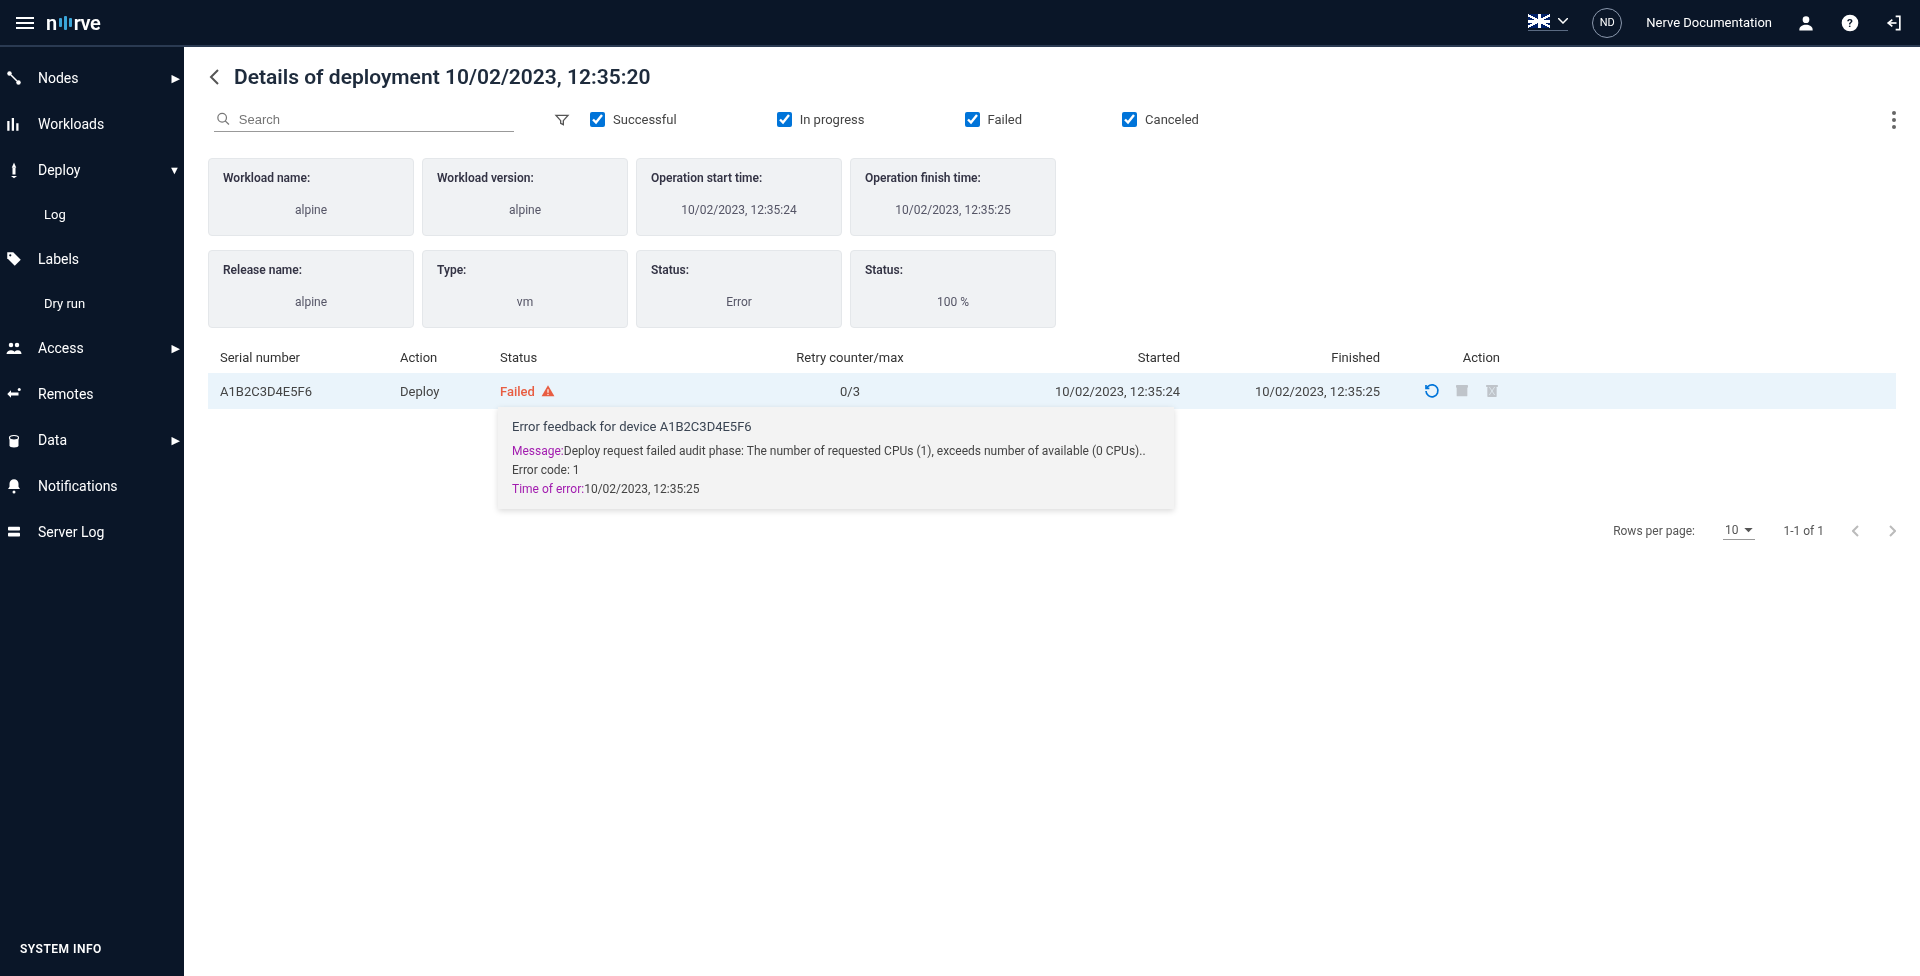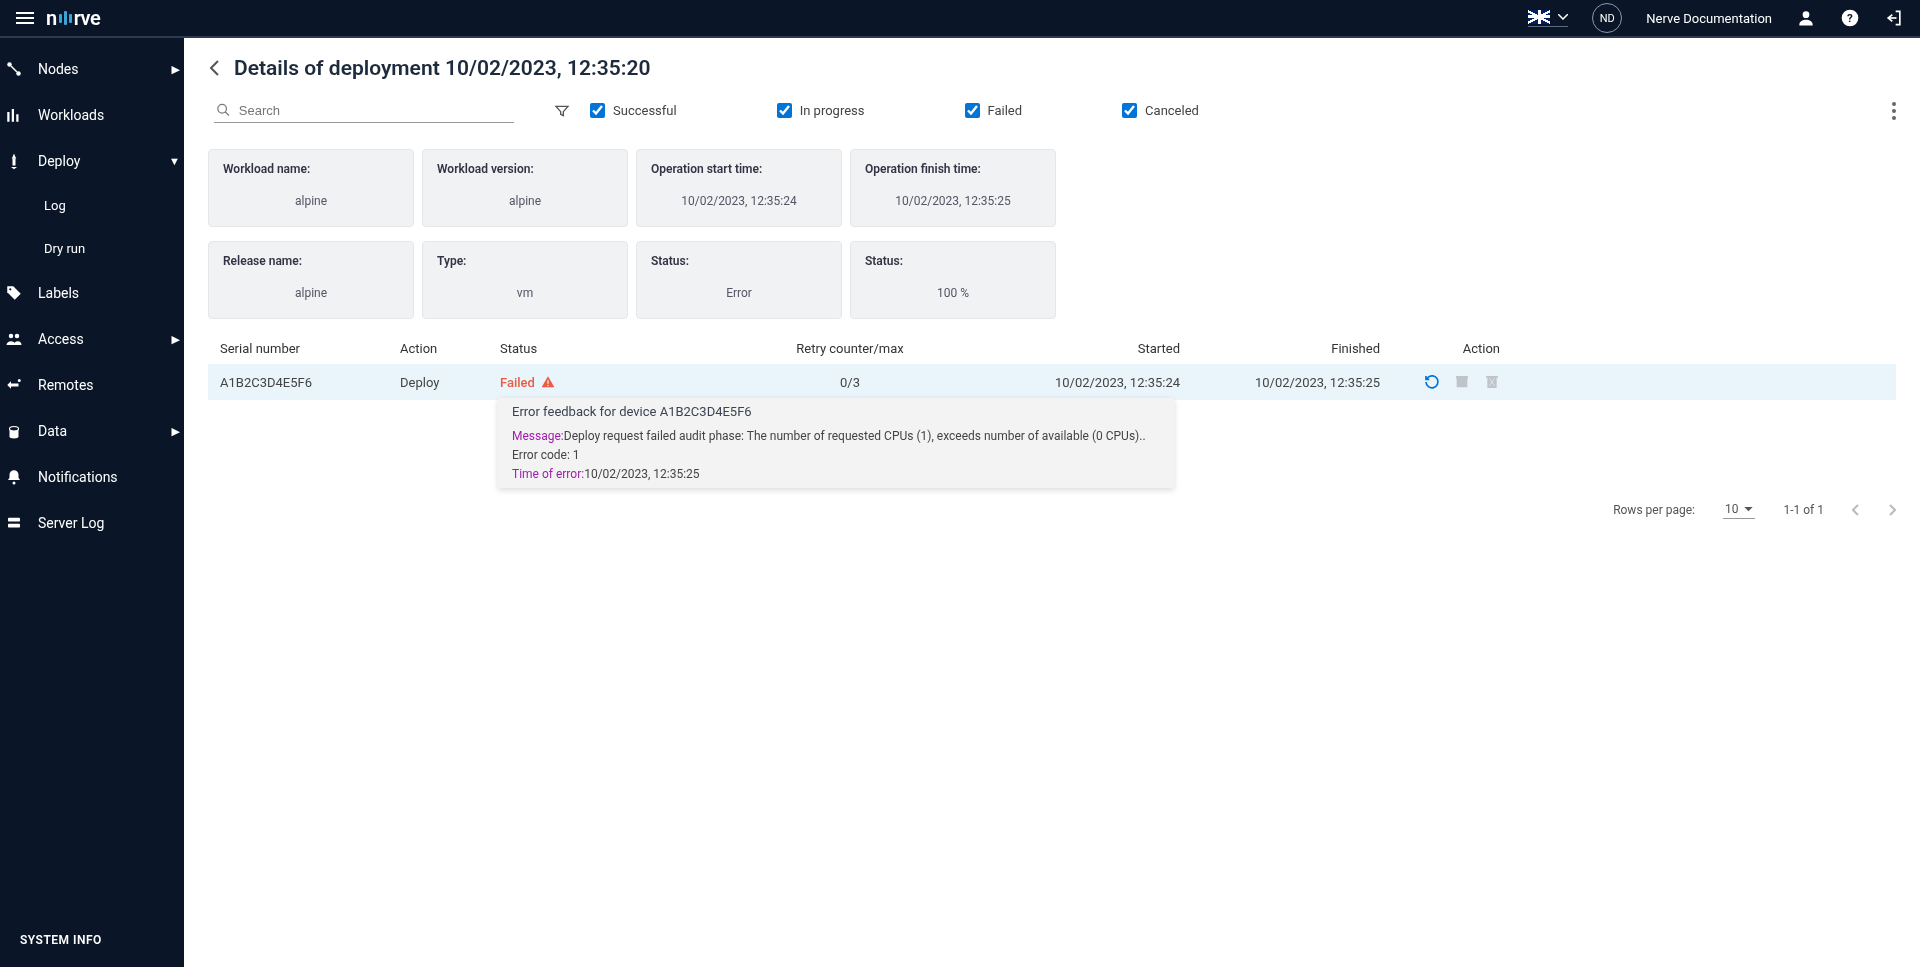--- a/index.html
+++ b/index.html
@@ -1,19 +1,19 @@
 <!DOCTYPE html>
 <html><head>
 <meta charset="utf-8">
 <style>
 * { box-sizing: border-box; margin: 0; padding: 0; }
 body { font-family: -apple-system, BlinkMacSystemFont, "Segoe UI", Roboto, sans-serif; color: #333; background: #fff; }
 
 
-.topbar { display: flex; align-items: center; height: 38px; background: #0a1628; color: #fff; padding: 0 16px; border-bottom: 2px solid #2a3a52; }
+.topbar { display: flex; align-items: center; height: 47px; background: #0a1628; color: #fff; padding: 0 16px; border-bottom: 2px solid #2a3a52; }
 .menu-btn { display: flex; flex-direction: column; gap: 3px; margin-right: 12px; cursor: pointer; }
 .menu-btn span { width: 18px; height: 2px; background: #fff; }
 .logo { display: flex; align-items: center; font-size: 20px; font-weight: 600; letter-spacing: -0.5px; }
 .logo .bars { display: inline-flex; align-items: center; gap: 2px; margin: 0 2px; }
 .logo .bars span { width: 3px; background: #3ba5d8; border-radius: 1px; }
 .logo .bars span:nth-child(1){height:9px;} .logo .bars span:nth-child(2){height:14px;} .logo .bars span:nth-child(3){height:9px;}
 .topbar-right { margin-left: auto; display: flex; align-items: center; gap: 24px; }
 .flag-sel { display: flex; align-items: center; gap: 8px; padding-bottom: 2px; border-bottom: 1px solid #5a6a82; }
 .flag { width: 22px; height: 14px; background: linear-gradient(#012169,#012169); position: relative; }
 .flag::before, .flag::after { content:""; position:absolute; inset:0; }
@@ -52,21 +52,21 @@
 
 .table { width:100%; margin-top: 14px; }
 .thead, .trow { display:grid; grid-template-columns: 180px 100px 240px 220px 220px 200px 120px; align-items:center; font-size:13px; }
 .thead { color:#333; padding: 8px 12px; }
 .trow { background:#eaf4fb; padding: 10px 12px; color:#444; }
 .status-failed { color:#e85d42; font-weight:500; display:flex; align-items:center; gap:6px; }
 .warn-tri { width:14px; height:14px; }
 .actions-cell { display:flex; gap:14px; justify-content:flex-end; }
 .action-icon { width:16px; height:16px; cursor:pointer; }
 
-.tooltip { position:relative; margin-left: 290px; margin-top: -2px; width: 676px; background:#f3f3f3; box-shadow: 0 2px 6px rgba(0,0,0,0.15); padding: 4px 14px; font-size:12px; color:#444; line-height:1.6; }
+.tooltip { position:relative; margin-left: 290px; margin-top: -2px; width: 676px; background:#f3f3f3; box-shadow: 0 2px 6px rgba(0,0,0,0.15); padding: 10px 14px; font-size:12px; color:#444; line-height:1.6; }
 .tooltip .tt-title { font-size:13px; color:#3a4452; margin-bottom: 4px; }
 .tooltip .lbl { color:#a21caf; }
 
 .pagination { display:flex; align-items:center; gap:28px; justify-content:flex-end; margin-top: 12px; font-size:12px; color:#555; }
 .rpp-sel { display:flex; align-items:center; gap:6px; border-bottom:1px solid #999; padding:2px 2px; }
 .page-arrow { color:#bbb; cursor:pointer; }
 
 svg { display:block; }
 </style>
 </head>
@@ -147,31 +147,31 @@
             <rect x="10" y="9" width="4" height="9"></rect>
             <path d="M8 20h8l-4 3z"></path>
           </svg>
         </span>
       <span>Deploy</span>
       <span class="chev">▼</span>
     </div>
     <div class="nav-item sub">
       <span>Log</span>
     </div>
+    <div class="nav-item">
+      <span class="nav-icon">
+          <svg width="18" height="18" viewBox="0 0 24 24" fill="#fff">
+            <path d="M3 3h8l10 10-8 8L3 11z"></path>
+            <circle cx="7" cy="7" r="1.5" fill="#0a1628"></circle>
+          </svg>
+        </span>
+      <span>Labels</span>
+    </div>
     <div class="nav-item sub">
       <span>Dry run</span>
-    </div>
-    <div class="nav-item">
-      <span class="nav-icon">
-          <svg width="18" height="18" viewBox="0 0 24 24" fill="#fff">
-            <path d="M3 3h8l10 10-8 8L3 11z"></path>
-            <circle cx="7" cy="7" r="1.5" fill="#0a1628"></circle>
-          </svg>
-        </span>
-      <span>Labels</span>
     </div>
     <div class="nav-item">
       <span class="nav-icon">
           <svg width="18" height="18" viewBox="0 0 24 24" fill="#fff">
             <circle cx="8" cy="8" r="3"></circle>
             <circle cx="16" cy="8" r="3"></circle>
             <path d="M2 20c0-3 3-5 6-5s6 2 6 5"></path>
             <path d="M12 20c0-3 2-5 5-5s5 2 5 5"></path>
           </svg>
         </span>

